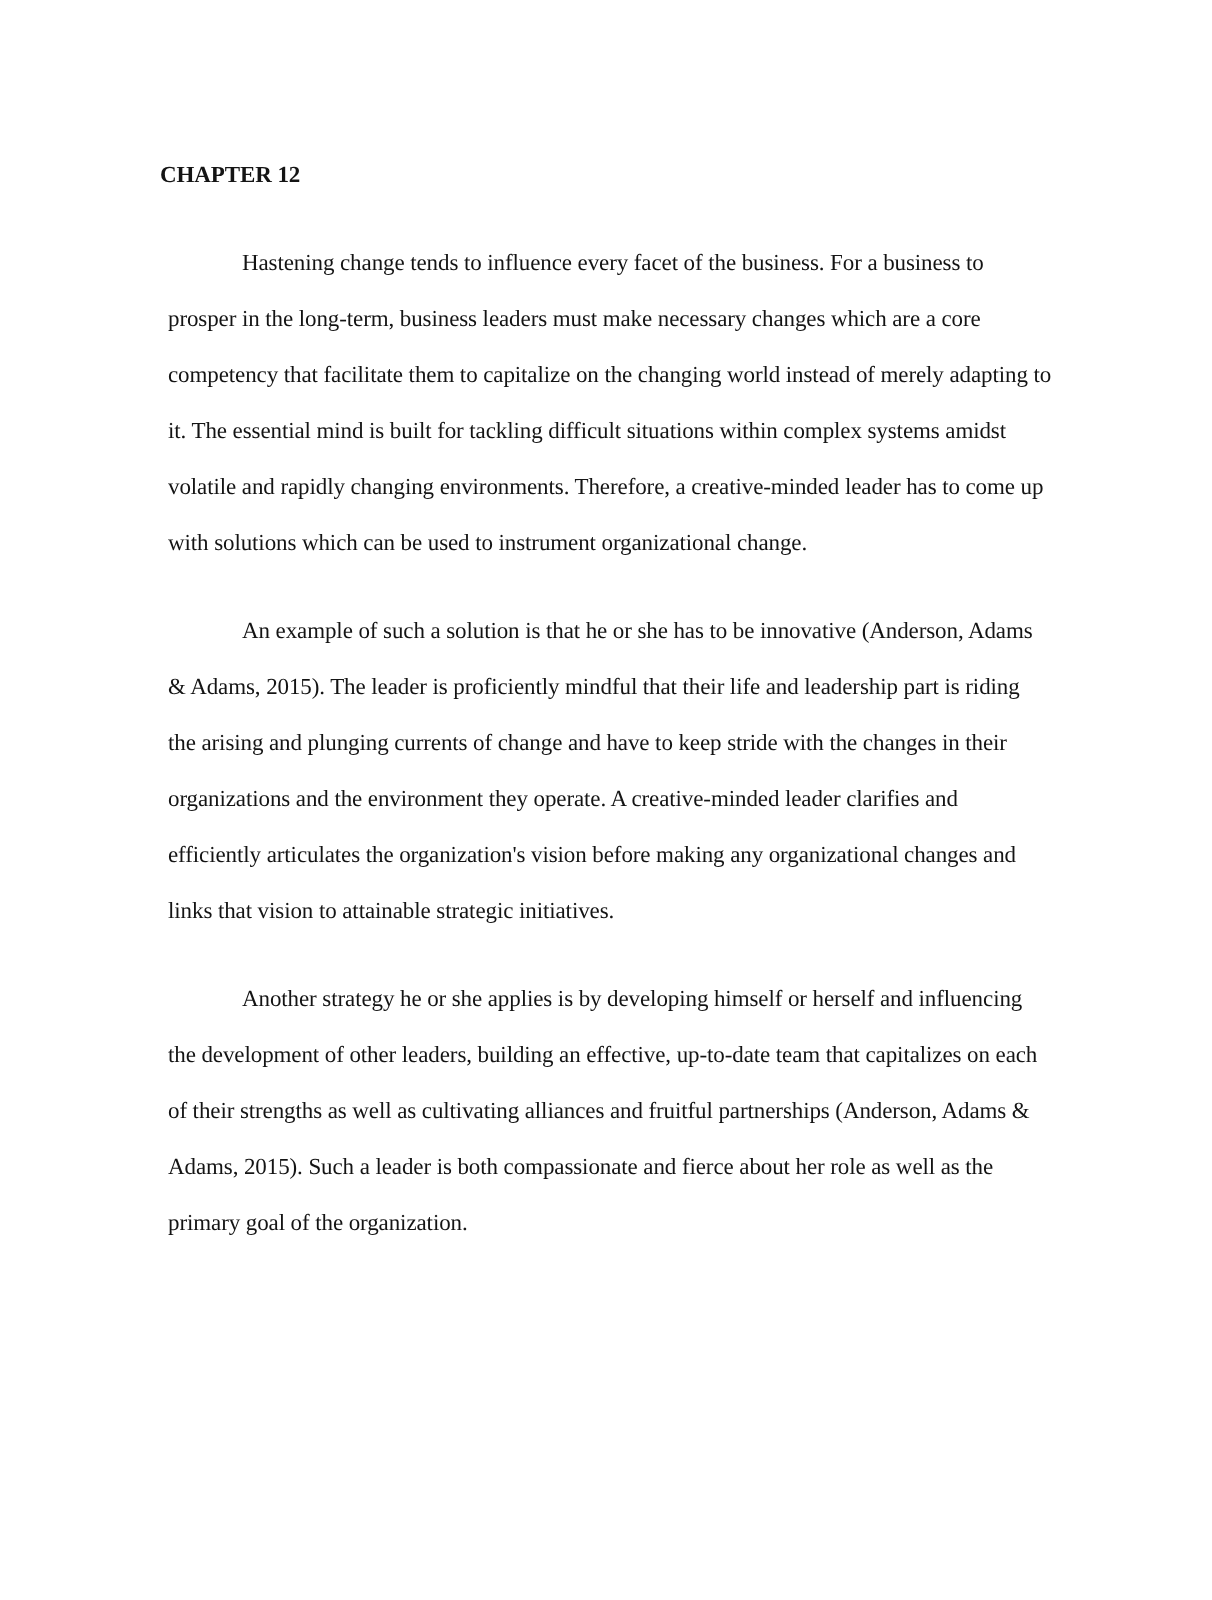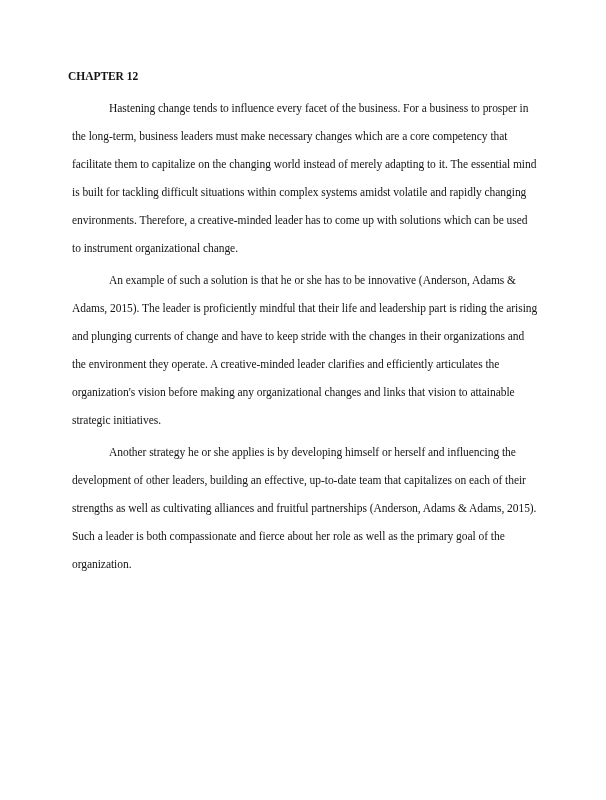--- a/index.html
+++ b/index.html
@@ -19,27 +19,27 @@
   .content {
     box-sizing: border-box;
     width: 606px;
     padding: 62px 64px 0 68px; 
     font-size: 11.5px;
     line-height: 28px;
     letter-spacing: -0.05px;
   }
   .chapter-heading,
   .essay-question {
-    margin: 0;
+    margin: 12px;
     font-size: 11.5px;
     font-weight: bold;
     line-height: 28px;
   }
   .essay-body p {
-    margin: 4px;
+    margin: 16px;
     text-indent: 37px;
     line-height: 28px;
   }
 </style>
 </head>
 <body>
 
 <div class="page">
   <div class="content">
     <h1 class="chapter-heading">CHAPTER 12</h1>

